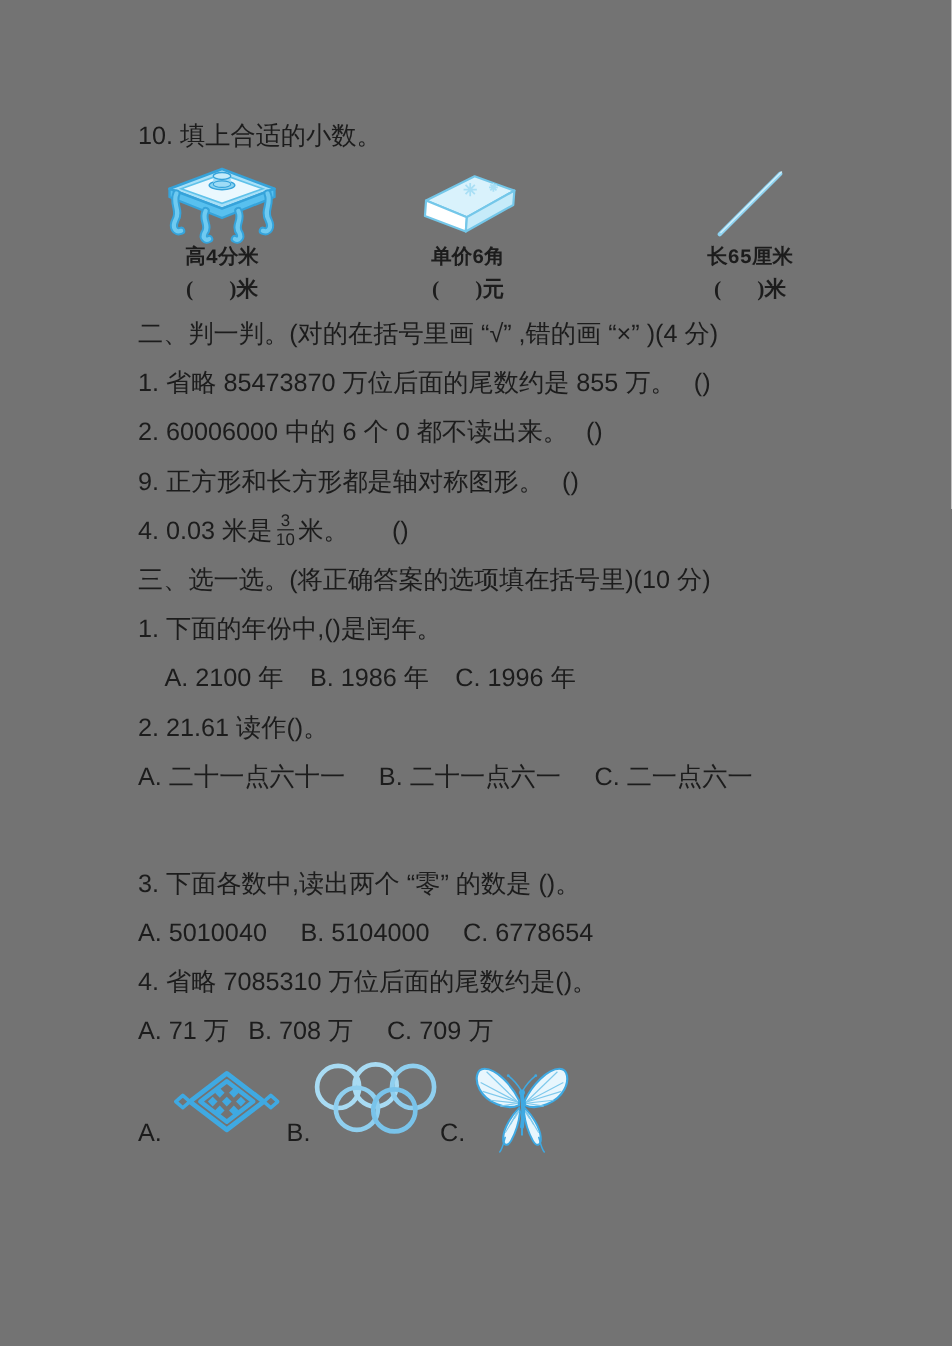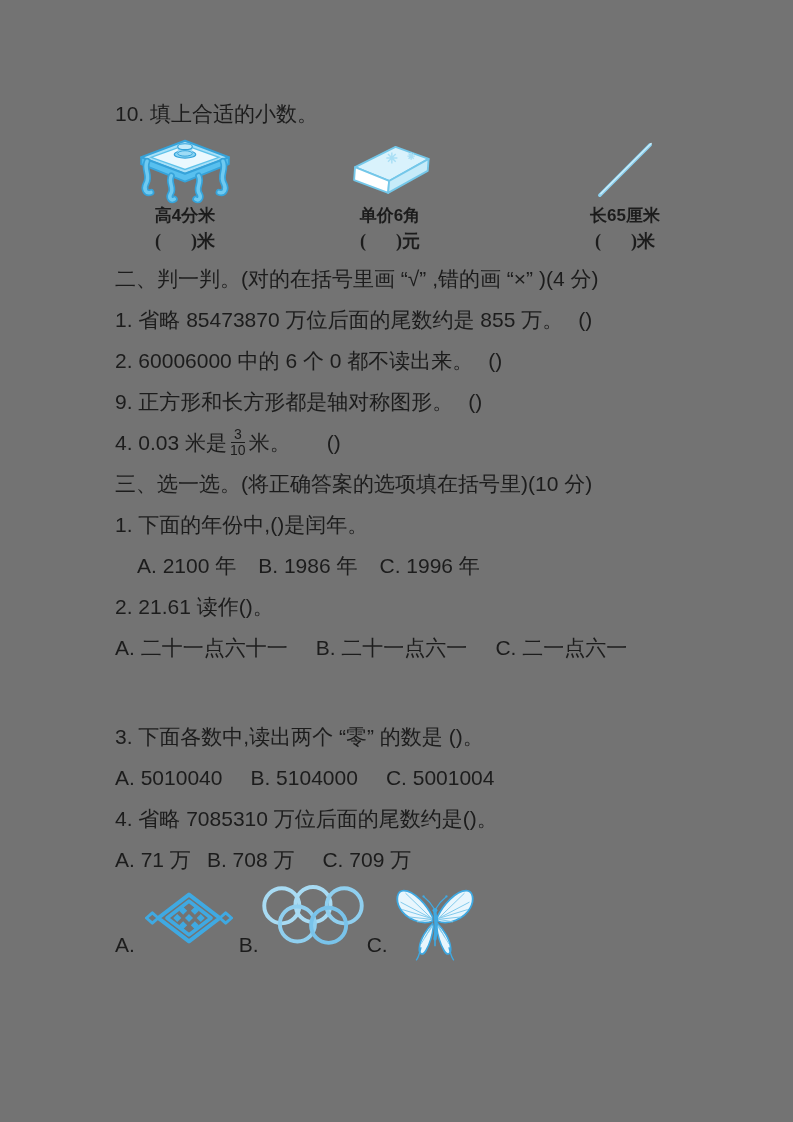--- a/index.html
+++ b/index.html
@@ -20,21 +20,21 @@
           margin:0 3px; position:relative; top:-2px; }
   .frac .num { border-bottom:1.5px solid #1c1c1c; padding:0 3px; }
 
   
   .fig-row { display:flex; height:124px; align-items:flex-start; }
   .fig-col { width:120px; display:flex; flex-direction:column; align-items:center; }
   .fig-col.c1 { margin-left:10px; }
   .fig-col.c2 { margin-left:85px; }
   .fig-col.c3 { margin-left:115px; }
   .fig-img { height:70px; display:flex; align-items:flex-end; justify-content:center; }
-  .fig-cap { font-family:Liberation Sans, sans-serif; font-weight:bold;
+  .fig-cap { font-family:Liberation Mono, monospace; font-weight:bold;
              font-size:17px; line-height:24px; white-space:nowrap; }
   .fig-blank { font-family:"Liberation Serif", serif; font-weight:bold;
                font-size:18px; line-height:26px; white-space:nowrap; }
   .fig-blank .gap { display:inline-block; width:30px; }
 
   
   .opts .opt { margin-right:28px; }
   .opts-q1 .opt { margin-right:0;margin-left:22px; }
   .opts-q4 .opt:first-child { margin-right:16px; }
   .q3-stem { margin-top:48px; }
@@ -128,21 +128,21 @@
 
   <p class="line">三、选一选。(将正确答案的选项填在括号里)(10 分)</p>
 
   <p class="line">1. 下面的年份中,()是闰年。</p>
   <p class="line opts opts-q1"><span class="opt">A. 2100 年</span><span class="opt">B. 1986 年</span><span class="opt">C. 1996 年</span></p>
 
   <p class="line">2. 21.61 读作()。</p>
   <p class="line opts"><span class="opt">A. 二十一点六十一</span><span class="opt">B. 二十一点六一</span><span class="opt">C. 二一点六一</span></p>
 
   <p class="line q3-stem">3. 下面各数中,读出两个 “零” 的数是 ()。</p>
-  <p class="line opts"><span class="opt">A. 5010040</span><span class="opt">B. 5104000</span><span class="opt">C. 5001004</span></p>
+  <p class="line opts"><span class="opt">A. 5010040</span><span class="opt">B. 5104000</span><span class="opt">C. 6778654</span></p>
 
   <p class="line">4. 省略 7085310 万位后面的尾数约是()。</p>
   <p class="line opts opts-q4"><span class="opt">A. 71 万</span><span class="opt">B. 708 万</span><span class="opt">C. 709 万</span></p>
 
 
   <div class="fig-row2">
     <span class="q5label">A.</span>
 
     <svg class="knot-svg" width="88" height="56" viewBox="0 0 120 76">
       <g fill="none" stroke="#3FA9E2" stroke-linejoin="round">

